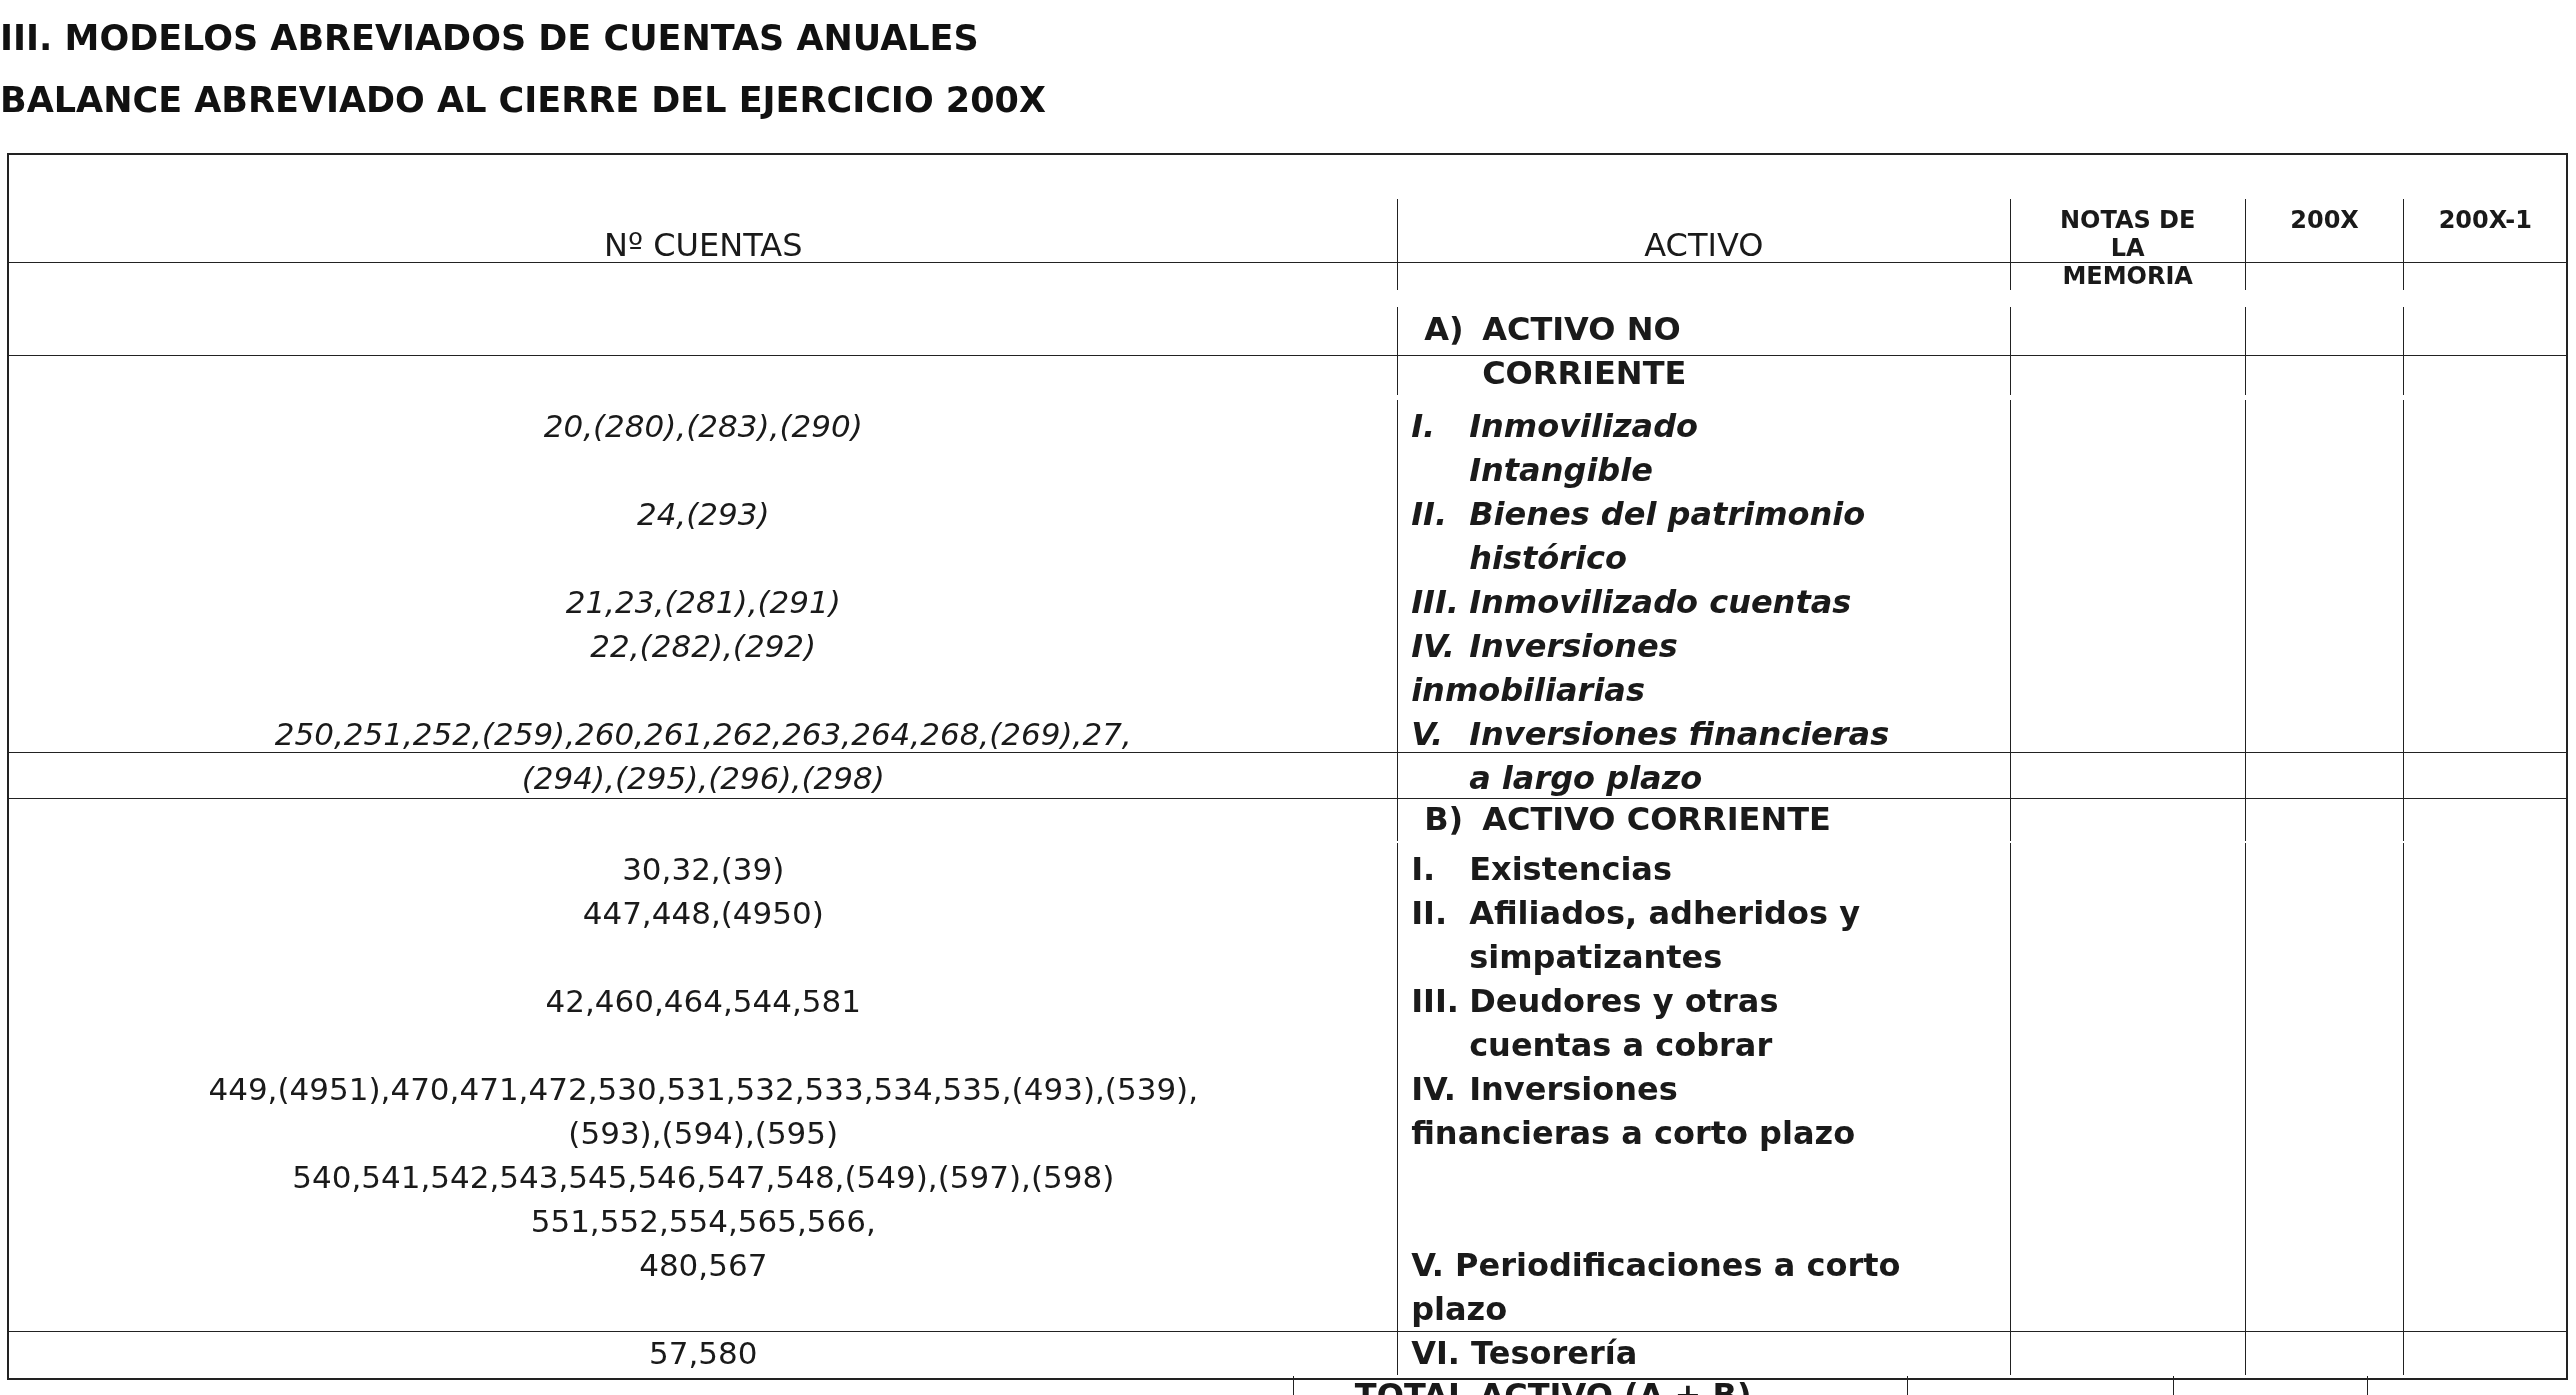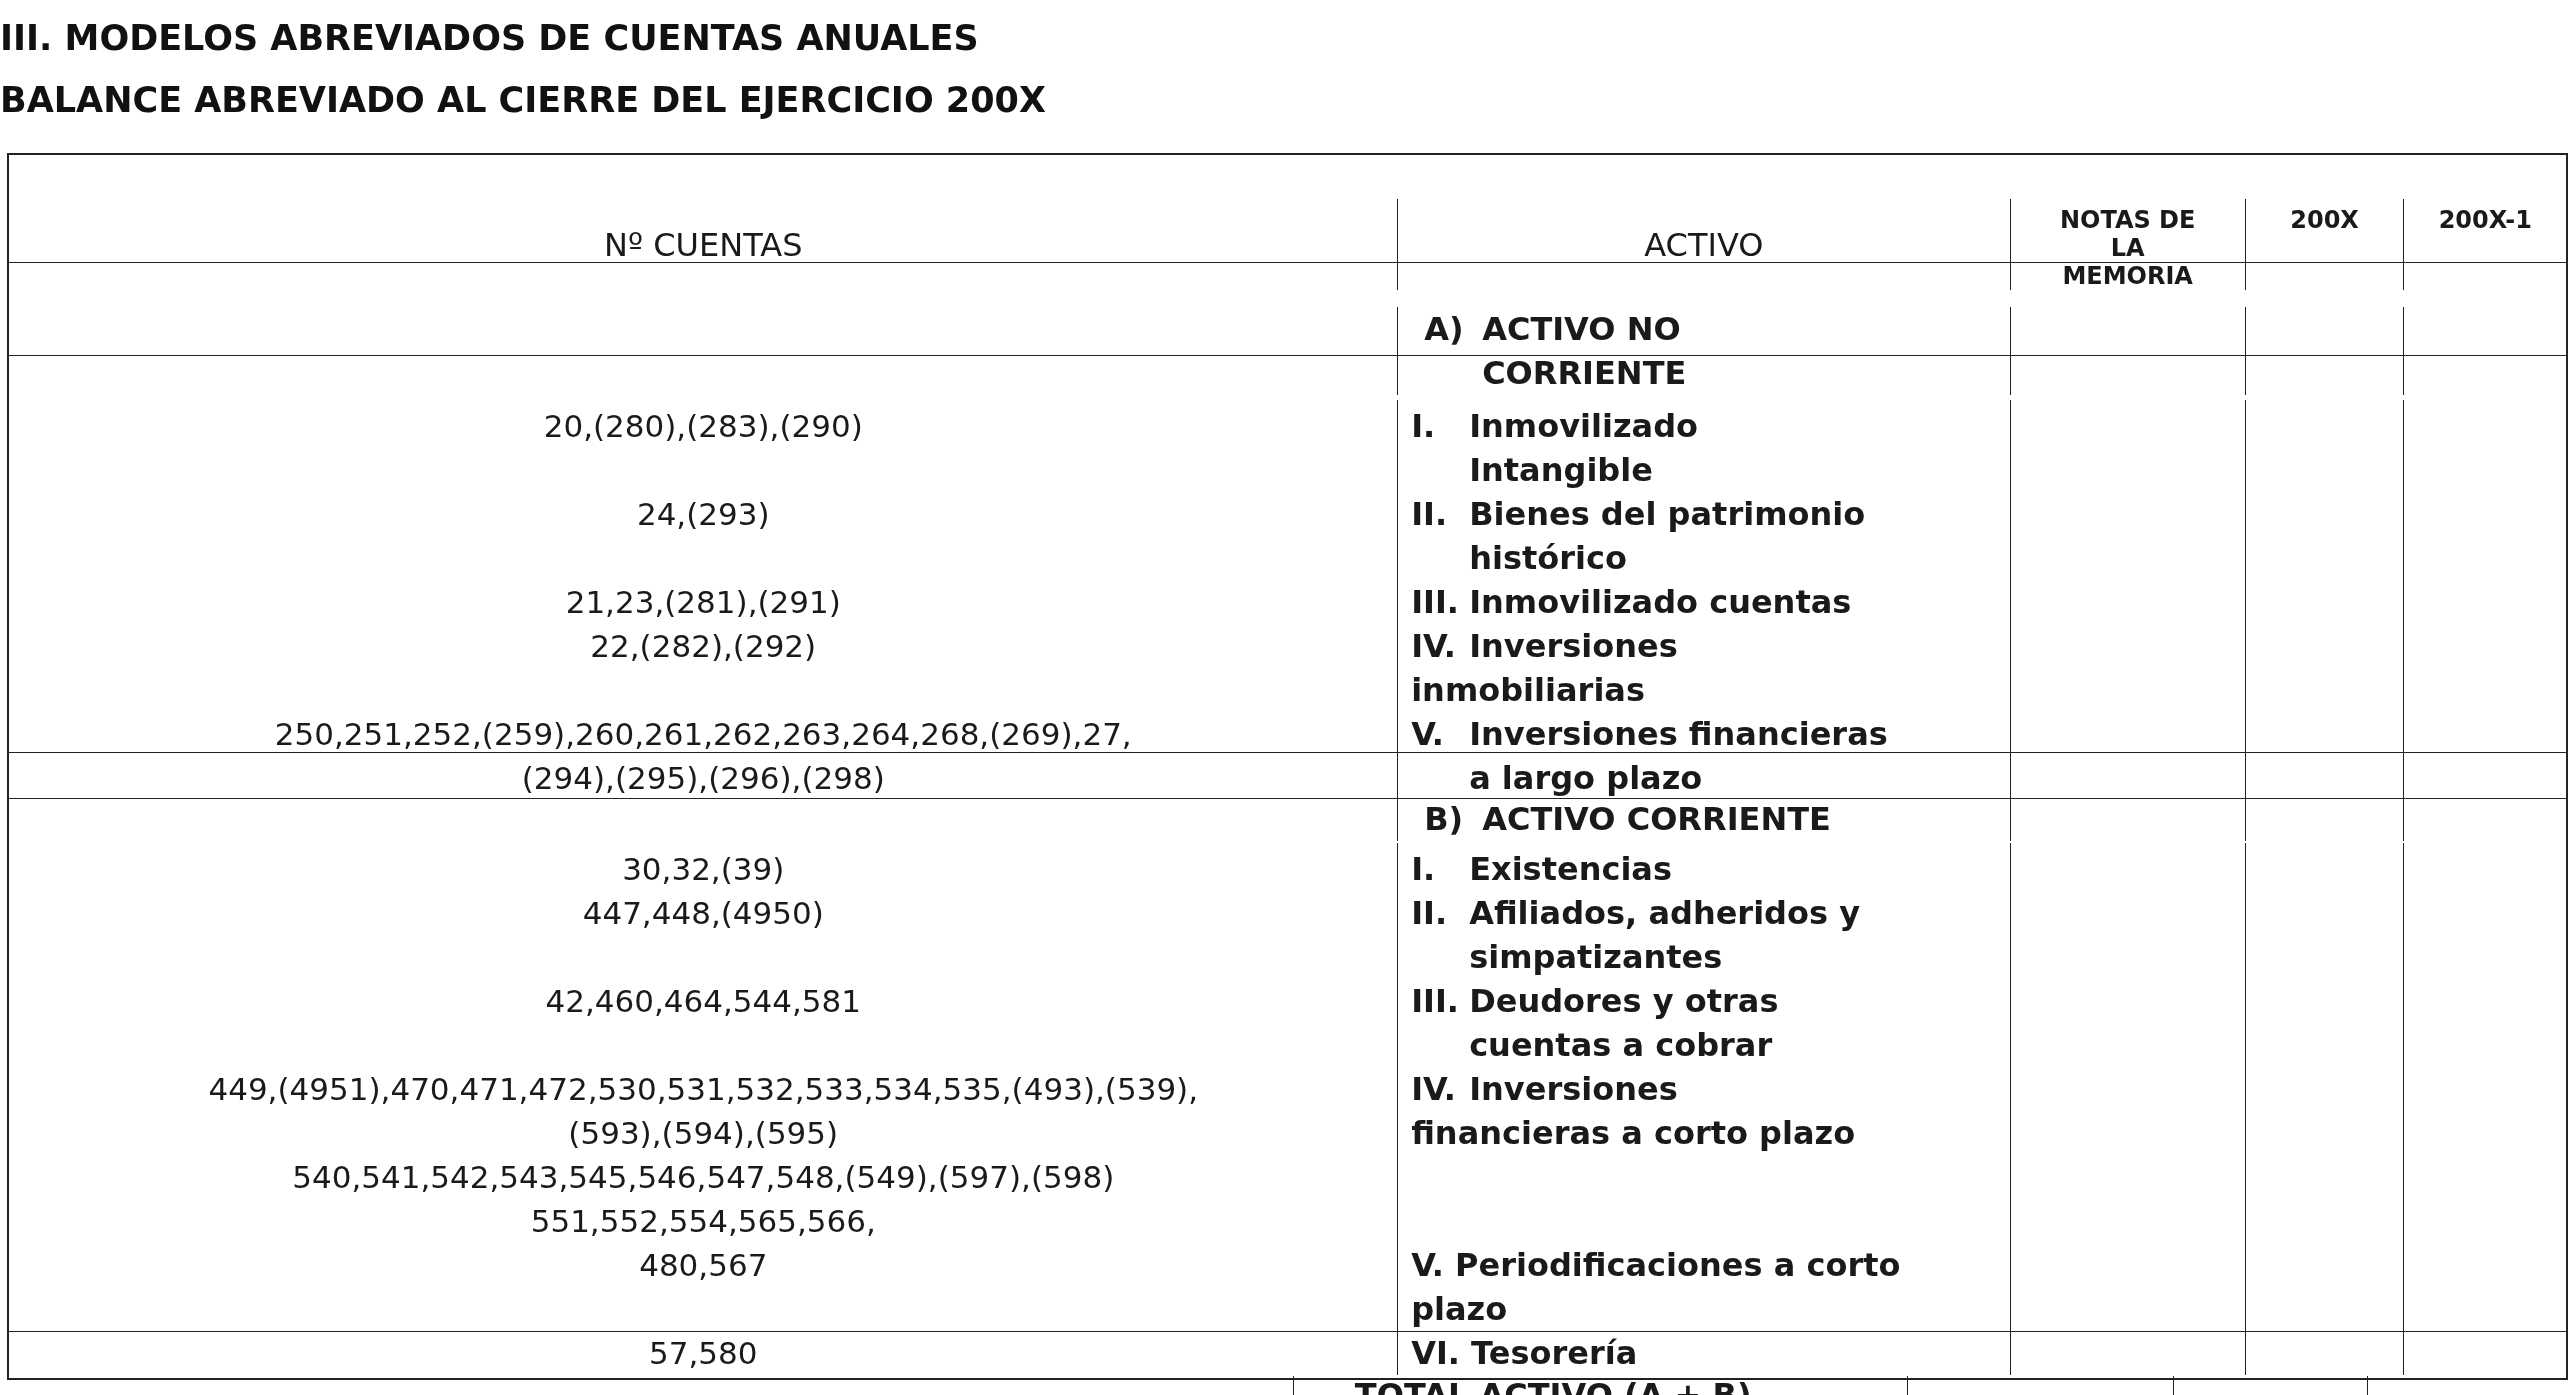--- a/index.html
+++ b/index.html
@@ -26,21 +26,21 @@
   .row.band-a { height: 93px; }
   .row.band-b { height: 46px; }
   .row.band-total { height: 46px; }
   .band-cell { display: flex; align-items: center; padding-left: 13px; }
 
   .item-line { display: flex; align-items: baseline; font-size: 32px; font-weight: 700; line-height: 44px; padding-left: 13px; }
   .item-line .num { flex: 0 0 58px; width: 58px; }
   .item-line .txt.pre { white-space: pre-line; }
 
   
-  .row.section-a { height: 397px; }
+  .row.section-a { height: 397px; font-style: italic; }
   .row.section-b { height: 533px; }
   .stack { padding-top: 3.7px; }
   .code-line { font-size: 31px; font-weight: 400; line-height: 44px; text-align: center; min-height: 44px; white-space: nowrap; }
   .section-b .code-line, .section-b .item-line { line-height: 44px; min-height: 44px; }
   .total-label { font-size: 32px; font-weight: 700; }
 </style>
 </head>
 <body>
 
 <div class="titles">

